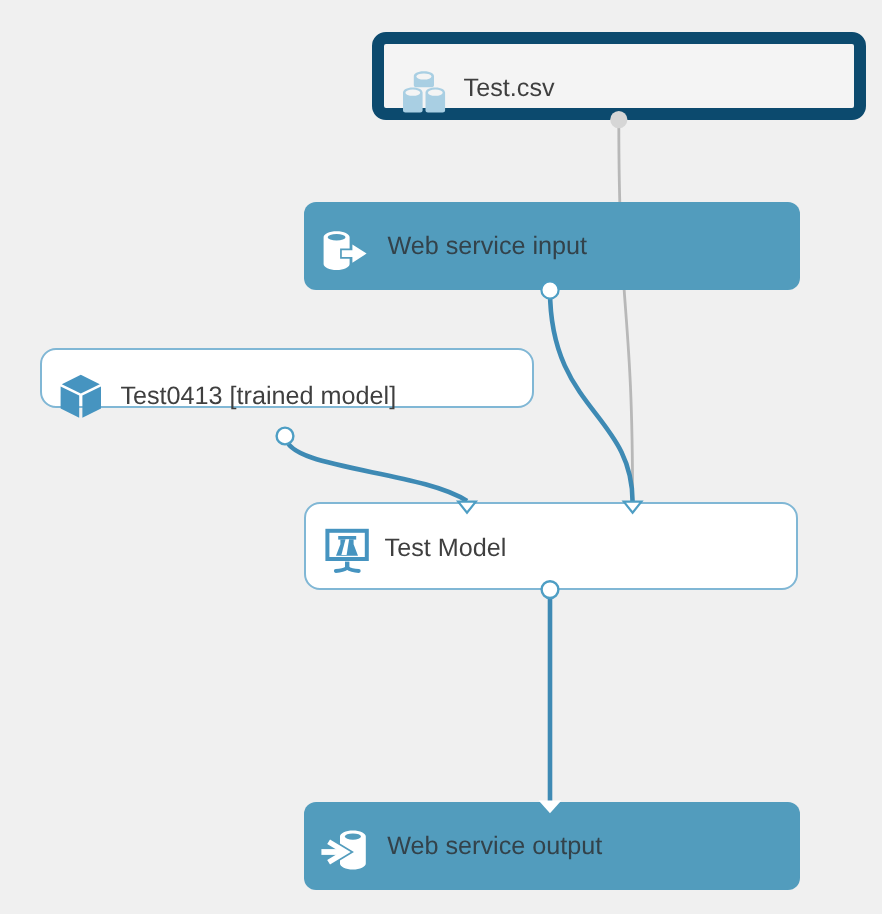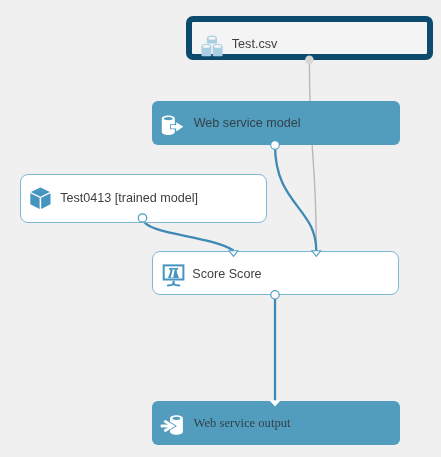--- a/index.html
+++ b/index.html
@@ -50,24 +50,24 @@
   <div class="node node-blue" style="left:152.2px;top:101.2px;width:247.9px;height:44.3px;">
     <span class="icon" style="left:9px;top:14px;">
       <svg width="24" height="23" viewBox="0 0 24 23">
         <g fill="#ffffff">
           <path d="M7.3 0.6 c-3.6 0 -6.5 1.35 -6.5 3.0 v13.4 c0 1.65 2.9 3.0 6.5 3.0 c3.6 0 6.5 -1.35 6.5 -3.0 v-13.4 c0 -1.65 -2.9 -3.0 -6.5 -3.0 z"></path>
           <ellipse cx="7.3" cy="3.6" rx="4.45" ry="1.6" fill="#529cbd"></ellipse>
           <path d="M9.9 10.1 h5.3 v-2.9 l7.1 4.6 l-7.1 4.6 v-2.9 h-5.3 z" stroke="#529cbd" stroke-width="1.7" stroke-linejoin="miter" paint-order="stroke"></path>
         </g>
       </svg>
     </span>
-    <span class="label" style="left:41.5px;top:16.2px;">Web service model</span>
+    <span class="label" style="left:41.5px;top:16.2px;">Web service input</span>
   </div>
 
-  <div class="node node-module" style="left:20.4px;top:174.3px;width:246.5px;height:49px;">
+  <div class="node node-module" style="left:20.4px;top:174.3px;width:246.5px;height:30px;">
     <span class="icon" style="left:9px;top:12px;">
       <svg width="22" height="24" viewBox="0 0 22 24">
         <g fill="#4694c0">
           <path d="M10.4 0.4 L19.9 5.1 L10.4 9.8 L0.9 5.1 Z"></path>
           <path d="M0.3 6.2 L9.6 10.8 L9.6 21.9 L0.3 17.3 Z"></path>
           <path d="M20.5 6.2 L11.2 10.8 L11.2 21.9 L20.5 17.3 Z"></path>
         </g>
       </svg>
     </span>
     <span class="label" style="left:38.8px;top:16.4px;">Test0413 [trained model]</span>
@@ -81,24 +81,24 @@
           <path d="M11.6 16.8 L11.6 20.2" stroke-width="2.2"></path>
           <path d="M5.9 21.5 C 8.3 21.4 10.2 20.9 11.6 19.9 C 13.0 20.9 14.9 21.4 17.4 21.5" stroke-width="1.9" fill="none" stroke-linecap="round"></path>
         </g>
         <g>
           <path d="M7.1 4.0 h9.0 v1.8 h-9.0 z" fill="#4694c0"></path>
           <path d="M8.2 5.8 h6.6 v2.3 l2.2 5.8 h-11.0 l2.2 -5.8 z" fill="#4694c0"></path>
           <path d="M10.75 5.6 h1.8 l-1.25 7.9 h-2.6 z" fill="#ffffff"></path>
         </g>
       </svg>
     </span>
-    <span class="label" style="left:38.9px;top:16.0px;">Score Score</span>
+    <span class="label" style="left:38.9px;top:16.0px;">Test Model</span>
   </div>
 
-  <div class="node node-blue" style="left:152.2px;top:401px;width:247.9px;height:44.2px;font-family:Liberation Serif, serif;">
+  <div class="node node-blue" style="left:152.2px;top:401px;width:247.9px;height:44.2px;">
     <span class="icon" style="left:8px;top:14px;">
       <svg width="24" height="23" viewBox="0 0 24 23">
         <g fill="#ffffff">
           <path d="M16.45 0.3 c-3.55 0 -6.45 1.35 -6.45 3.0 v13.5 c0 1.65 2.9 3.0 6.45 3.0 c3.55 0 6.45 -1.35 6.45 -3.0 v-13.5 c0 -1.65 -2.9 -3.0 -6.45 -3.0 z"></path>
           <ellipse cx="16.45" cy="3.3" rx="4.0" ry="1.6" fill="#529cbd"></ellipse>
           <g>
             <path d="M0.7 11.0 H12.3" fill="none" stroke="#529cbd" stroke-width="4.6"></path>
             <path d="M4.3 5.85 L12.75 11.0 L4.3 16.15" fill="none" stroke="#529cbd" stroke-width="4.4" stroke-linejoin="miter" stroke-linecap="butt"></path>
             <path d="M0.7 11.0 H12.3" fill="none" stroke="#ffffff" stroke-width="2.9"></path>
             <path d="M4.3 5.85 L12.75 11.0 L4.3 16.15" fill="none" stroke="#ffffff" stroke-width="2.7" stroke-linejoin="miter" stroke-linecap="butt"></path>

